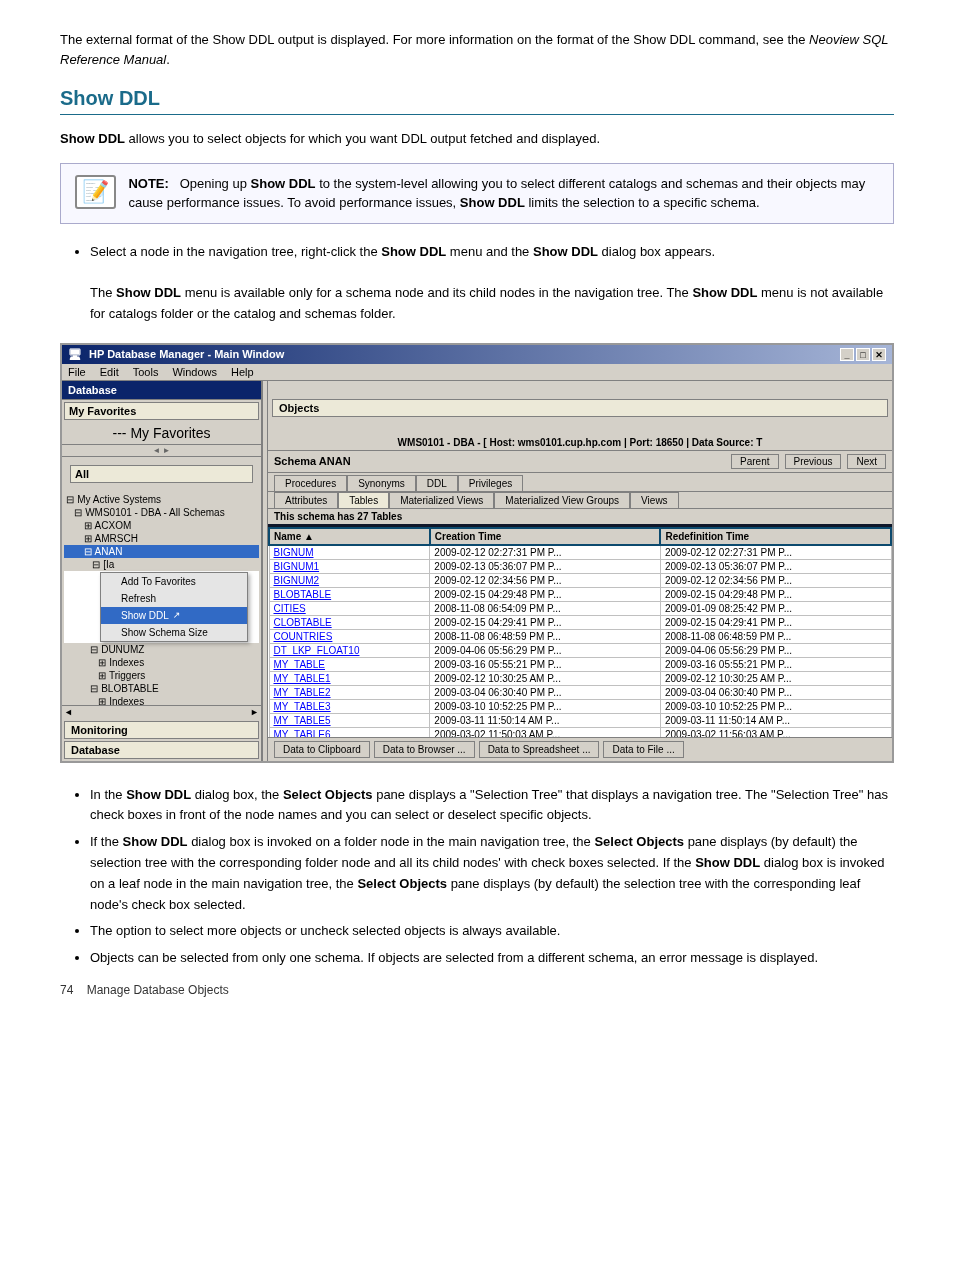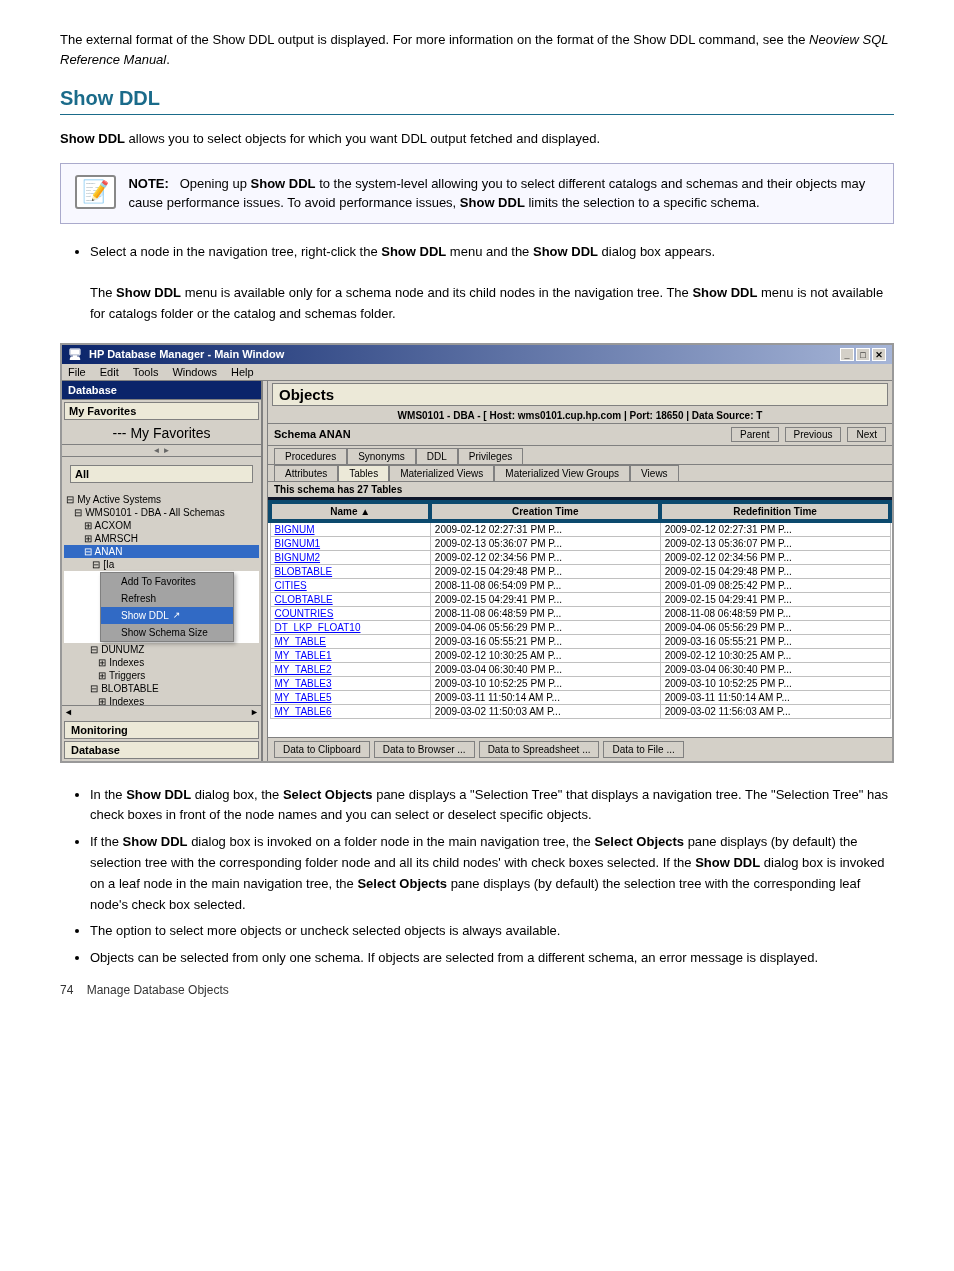--- a/index.html
+++ b/index.html
@@ -165,24 +165,24 @@
     
     .content-area {
       flex: 1;
       background: #d4d0c8;
       display: flex;
       flex-direction: column;
     }
     .objects-header {
       background: #ece9d8;
       border: 1px solid #808080;
-      margin: 2px 4px;
+      margin: 18px 4px;
       padding: 2px 6px;
       font-weight: bold;
-      font-size: 15px;
+      font-size: 11px;
     }
     .connection-bar {
       background: #d4d0c8;
       padding: 2px 6px;
       font-size: 10px;
       font-weight: bold;
       border-bottom: 1px solid #808080;
       text-align: center;
     }
     .schema-bar {
@@ -238,23 +238,23 @@
       margin: 0;
       background: white;
     }
     .data-table table {
       width: 100%;
       border-collapse: collapse;
       font-size: 10px;
     }
     .data-table th {
       background: #d4d0c8;
-      border: 4px solid #0c4a6e;
+      border: 2px solid #0c4a6e;
       padding: 2px 4px;
-      text-align: center;
+      text-align: left;
       font-weight: bold;
     }
     .data-table td {
       border: 1px solid #c0c0c0;
       padding: 1px 4px;
       background: white;
       color: #00f;
       text-decoration: underline;
       cursor: pointer;
       font-size: 10px;
@@ -384,21 +384,21 @@
 
         <div class="sidebar-section-header" style="margin:8px;">All</div>
         <div class="tree-container">
           <div class="tree-node" style="padding-left:2px;">⊟ My Active Systems</div>
           <div class="tree-node" style="padding-left:10px;">⊟ WMS0101 - DBA - All Schemas</div>
           <div class="tree-node" style="padding-left:20px;">⊞ ACXOM</div>
           <div class="tree-node" style="padding-left:20px;">⊞ AMRSCH</div>
           <div class="tree-node selected" style="padding-left:20px;">⊟ ANAN</div>
           <div class="tree-node" style="padding-left:28px;">⊟ [Ia</div>
           <div style="padding:1px 0 1px 36px;background:white;border:none;">
-            <div style="background:#a3a3a3;border:1px solid #808080;box-shadow:2px 2px 4px rgba(0,0,0,0.3);position:relative;z-index:10;width:134px;">
+            <div style="background:#e5e5e5;border:1px solid #808080;box-shadow:2px 2px 4px rgba(0,0,0,0.3);position:relative;z-index:10;width:148px;">
               <div class="context-menu-item">Add To Favorites</div>
               <div class="context-menu-item">Refresh</div>
               <div class="context-menu-item highlight" style="display:flex;align-items:center;gap:4px;">Show DDL <span style="font-size:9px;">↗</span></div>
               <div class="context-menu-item">Show Schema Size</div>
             </div>
           </div>
           <div class="tree-node" style="padding-left:26px;">⊟ DUNUMZ</div>
           <div class="tree-node" style="padding-left:34px;">⊞ Indexes</div>
           <div class="tree-node" style="padding-left:34px;">⊞ Triggers</div>
           <div class="tree-node" style="padding-left:26px;">⊟ BLOBTABLE</div>

